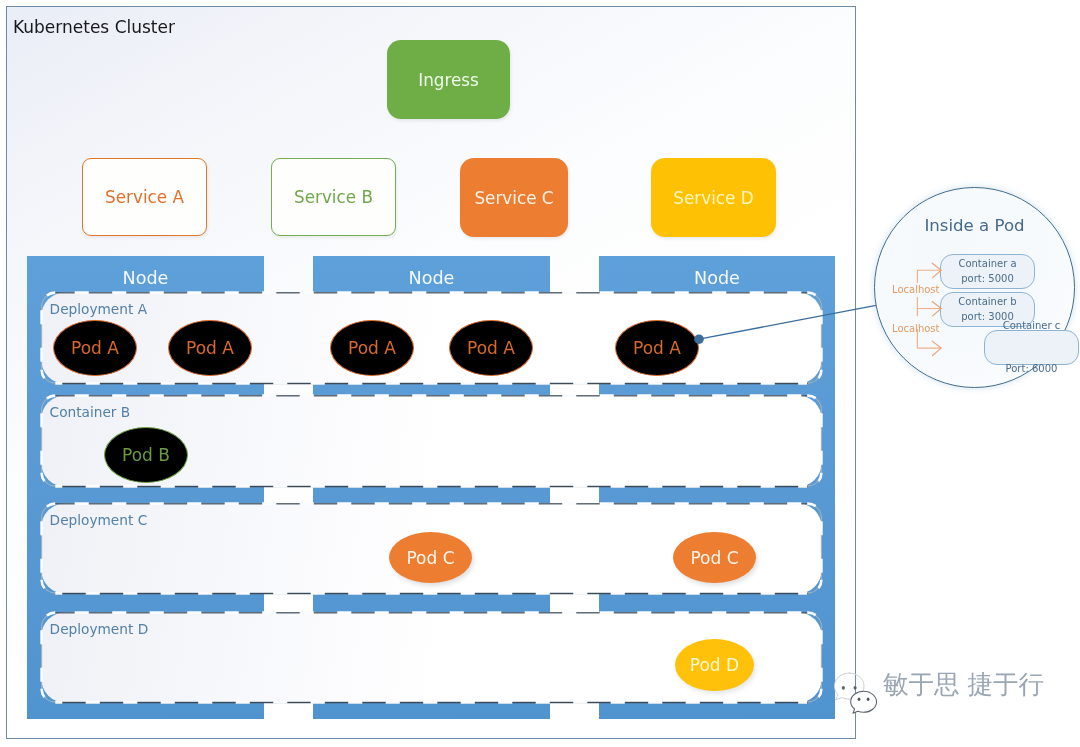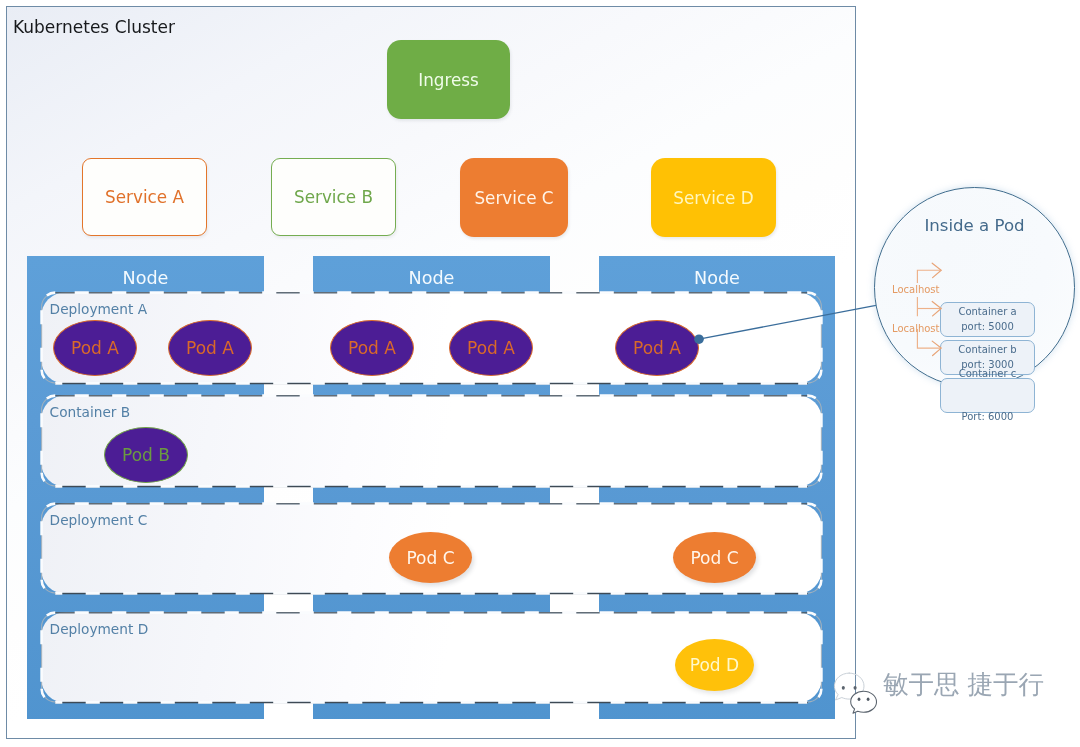--- a/index.html
+++ b/index.html
@@ -22,27 +22,27 @@
   .node{background:linear-gradient(178deg,#5EA0D9 0%,#5B9BD5 35%,#5094CF 100%);}
   .node-label{position:absolute;top:12.6px;left:0;width:100%;text-align:center;color:#F4FAFE;font-size:17.6px;line-height:18px;}
 
   
   .deploy{background:linear-gradient(100deg,#EFF1F6 0%,#F6F7FB 22%,#FCFCFE 40%,#FFFFFF 52%,#FFFFFF 100%);border-radius:25px;box-sizing:border-box;}
   .deploy-label{position:absolute;left:8.6px;top:10px;font-size:13.7px;line-height:14px;color:#5380A6;}
   .deploy-outline{position:absolute;overflow:visible;pointer-events:none;}
 
   
   .pod{border-radius:50%;display:flex;align-items:center;justify-content:center;font-size:17px;box-sizing:border-box;}
-  .pod-line{background:#4c1d95;}
+  .pod-line{background:#000000;}
 
   
   #callout{left:874px;top:187px;width:201px;height:201px;border-radius:50%;background:radial-gradient(circle at 34% 30%,#F6F9FC 0%,#F7FAFD 55%,#FCFDFE 100%);border:1.7px solid #3F6C8D;box-sizing:border-box;box-shadow:0 0 7px rgba(140,180,215,.40);}
   #callout-title{position:absolute;left:0;top:0;width:100%;text-align:center;font-size:16.6px;line-height:17px;color:#446A8B;}
-  .ctr{position:absolute;border:1px solid #8EB4D4;border-radius:7px;background:#EDF2F8;
-       display:flex;flex-direction:column;align-items:center;justify-content:center;color:#4A6C8C;font-size:10px;line-height:14.8px;margin-top:48px;}
+  .ctr{position:absolute;border:1px solid #8EB4D4;border-radius:13px;background:#EDF2F8;
+       display:flex;flex-direction:column;align-items:center;justify-content:center;color:#4A6C8C;font-size:10px;line-height:14.8px;}
   .lh{position:absolute;color:#E49A63;font-size:10px;line-height:10px;}
 
   
   #wm{left:833px;top:671px;display:flex;align-items:flex-start;gap:4px;}
   #wm-text{font-size:25.5px;line-height:26px;color:#9AA6B3;letter-spacing:0px;}
 </style>
 </head>
 <body>
 
 <div id="stage">
@@ -166,21 +166,21 @@
   <div id="callout-title" class="abs" style="left:874px;top:217px;width:201px;">Inside a Pod</div>
 
   <div class="ctr" style="left:940px;top:254px;width:93px;height:33px;">
     <span>Container a</span>
     <span>port: 5000</span>
   </div>
   <div class="ctr" style="left:940px;top:292px;width:93px;height:33px;">
     <span>Container b</span>
     <span>port: 3000</span>
   </div>
-  <div class="ctr" style="left:940px;top:330px;width:93px;height:33px;gap:28px;">
+  <div class="ctr" style="left:984px;top:330px;width:93px;height:33px;gap:28px;">
     <span>Container c</span>
     <span>Port: 6000</span>
   </div>
 
   <svg class="abs" style="left:900px;top:260px;width:60px;height:100px;overflow:visible;">
     <g stroke="#EEB189" stroke-width="1.15" fill="none" stroke-linecap="butt">
       <path d="M17.4,23.1 L17.4,10.2 L40,10.2"></path>
       <path d="M17.4,36.9 L17.4,56.2"></path>
       <path d="M17.4,48.5 L40,48.5"></path>
       <path d="M17.4,68.9 L17.4,88.1 L40,88.1"></path>

